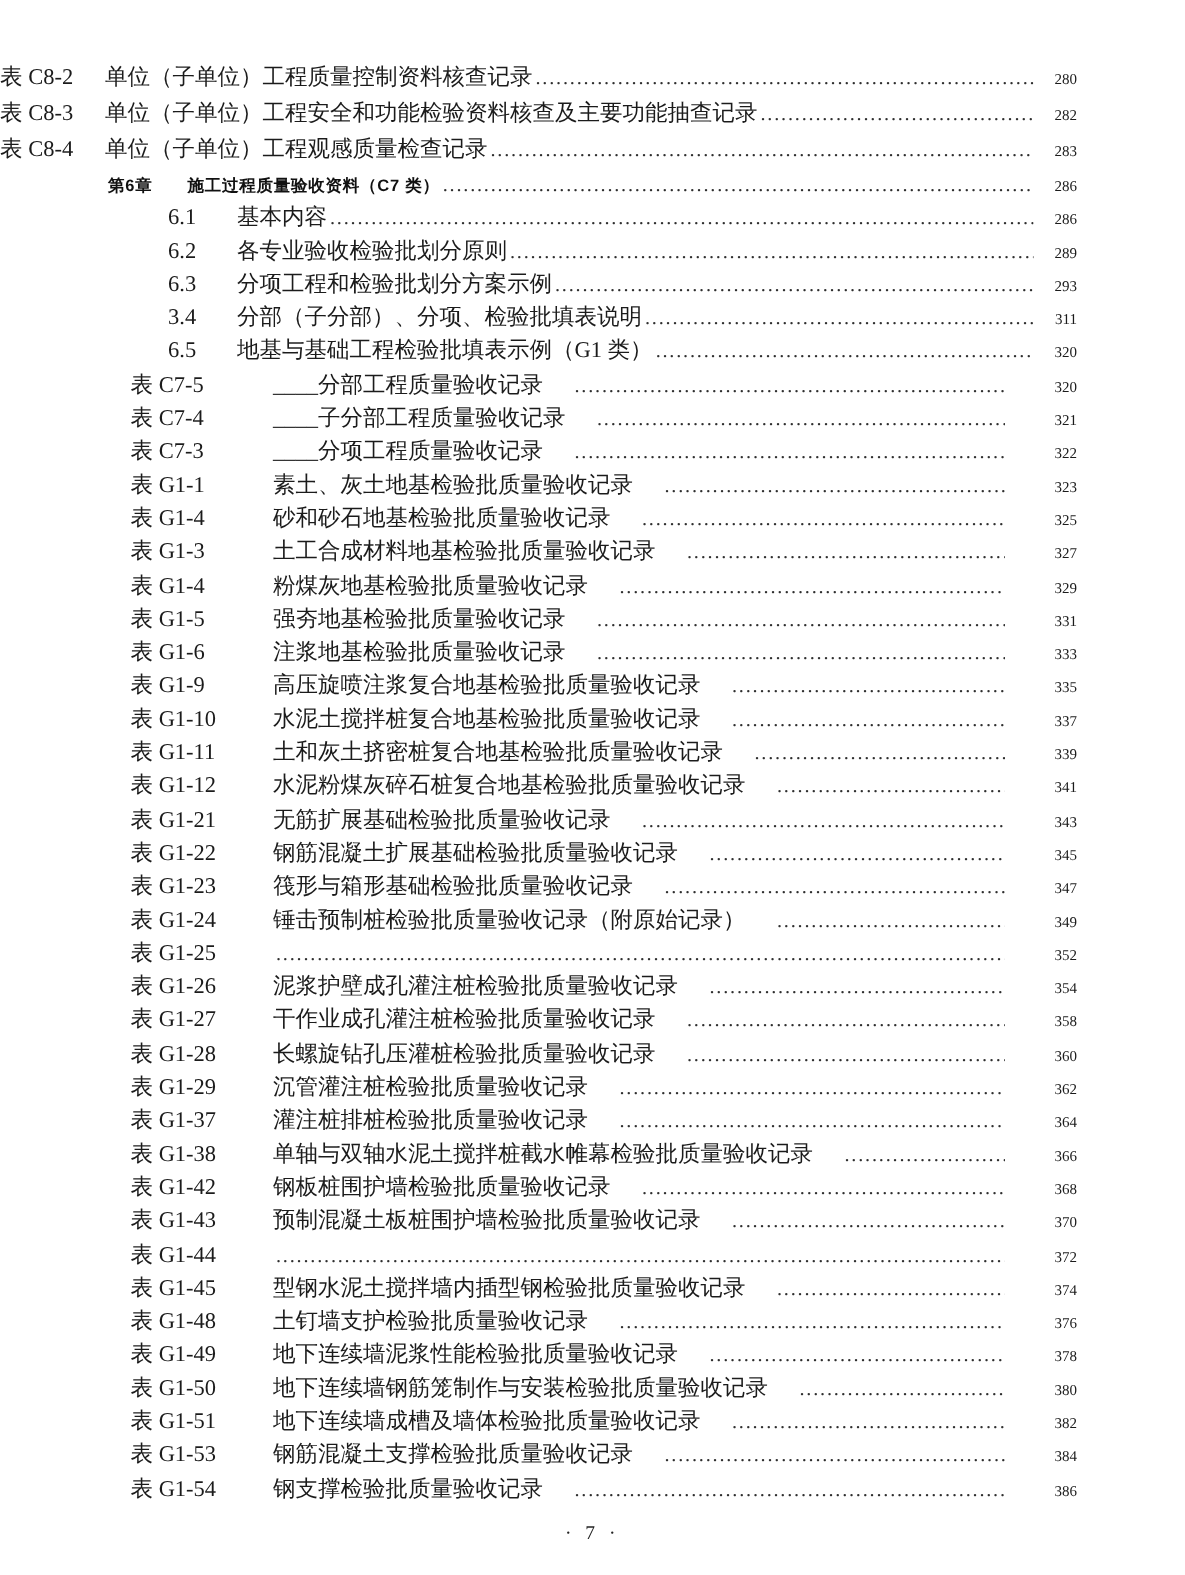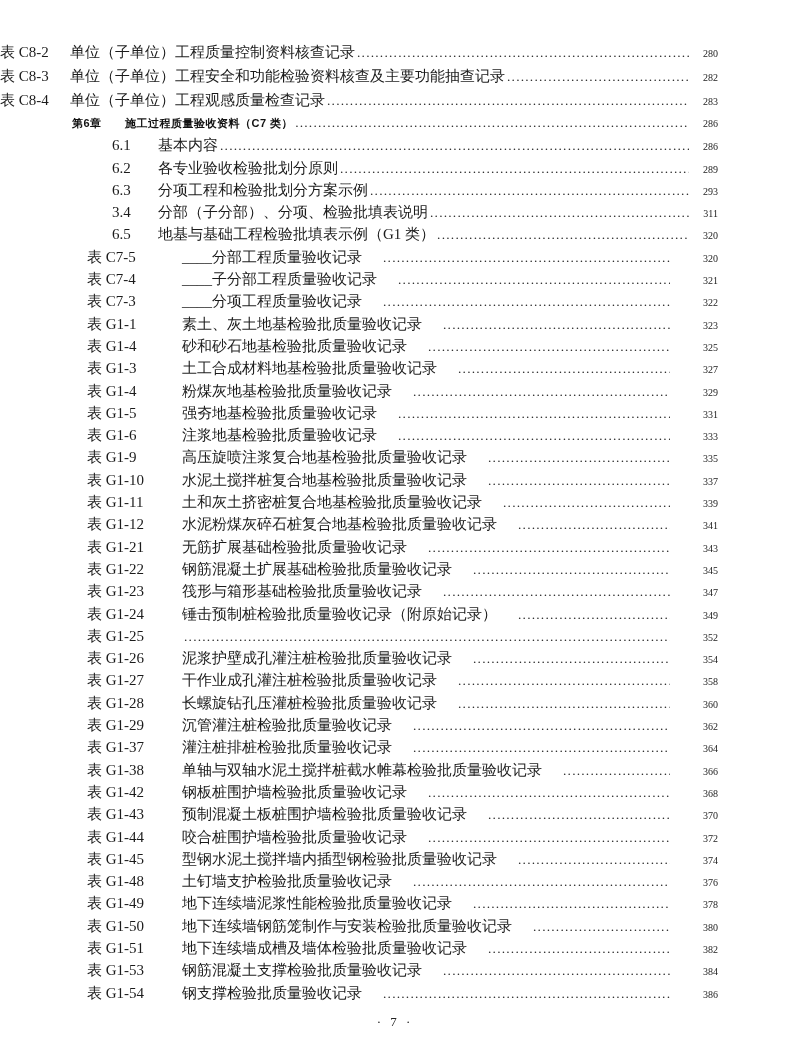--- a/index.html
+++ b/index.html
@@ -297,21 +297,20 @@
     <span class="pagenum">368</span>
   </div>
     <div class="toc-row row-table">
     <span class="label">表 G1-43</span>
     <span class="title">预制混凝土板桩围护墙检验批质量验收记录</span>
     <span class="dots">........................................................................................................................................................................................................</span>
     <span class="pagenum">370</span>
   </div>
     <div class="toc-row row-table">
     <span class="label">表 G1-44</span>
-    <span class="title">咬合桩围护墙检验批质量验收记录</span>
     <span class="dots">........................................................................................................................................................................................................</span>
     <span class="pagenum">372</span>
   </div>
     <div class="toc-row row-table">
     <span class="label">表 G1-45</span>
     <span class="title">型钢水泥土搅拌墙内插型钢检验批质量验收记录</span>
     <span class="dots">........................................................................................................................................................................................................</span>
     <span class="pagenum">374</span>
   </div>
     <div class="toc-row row-table">

